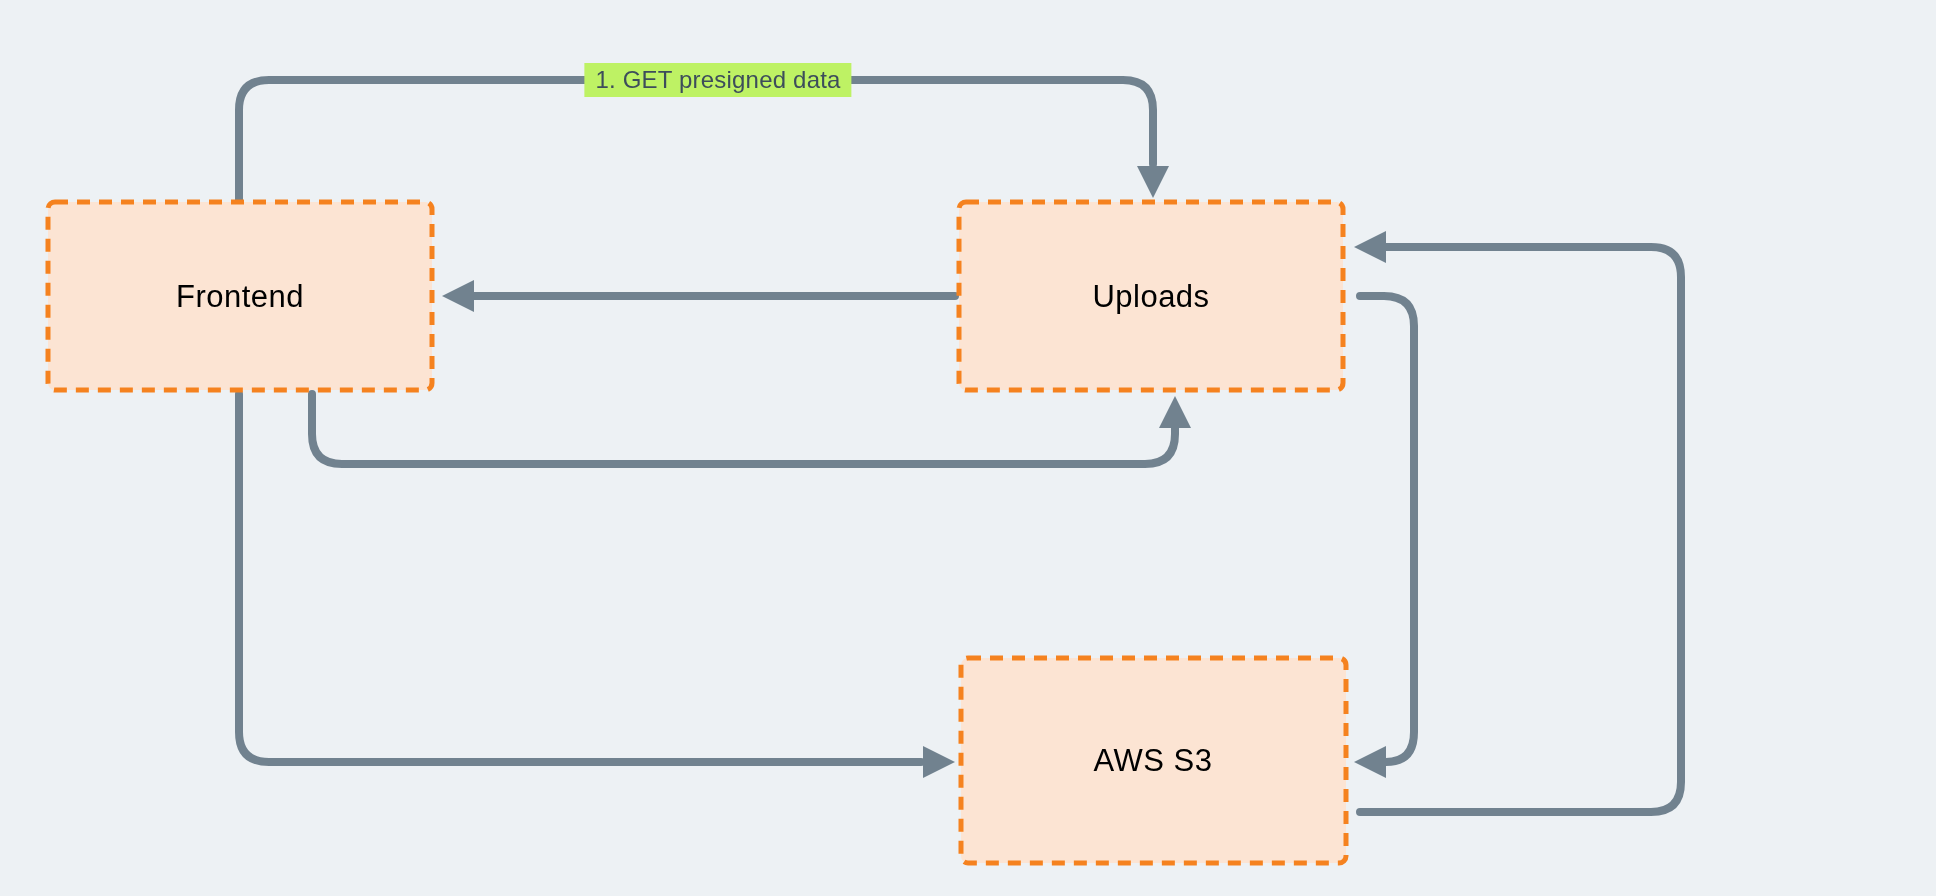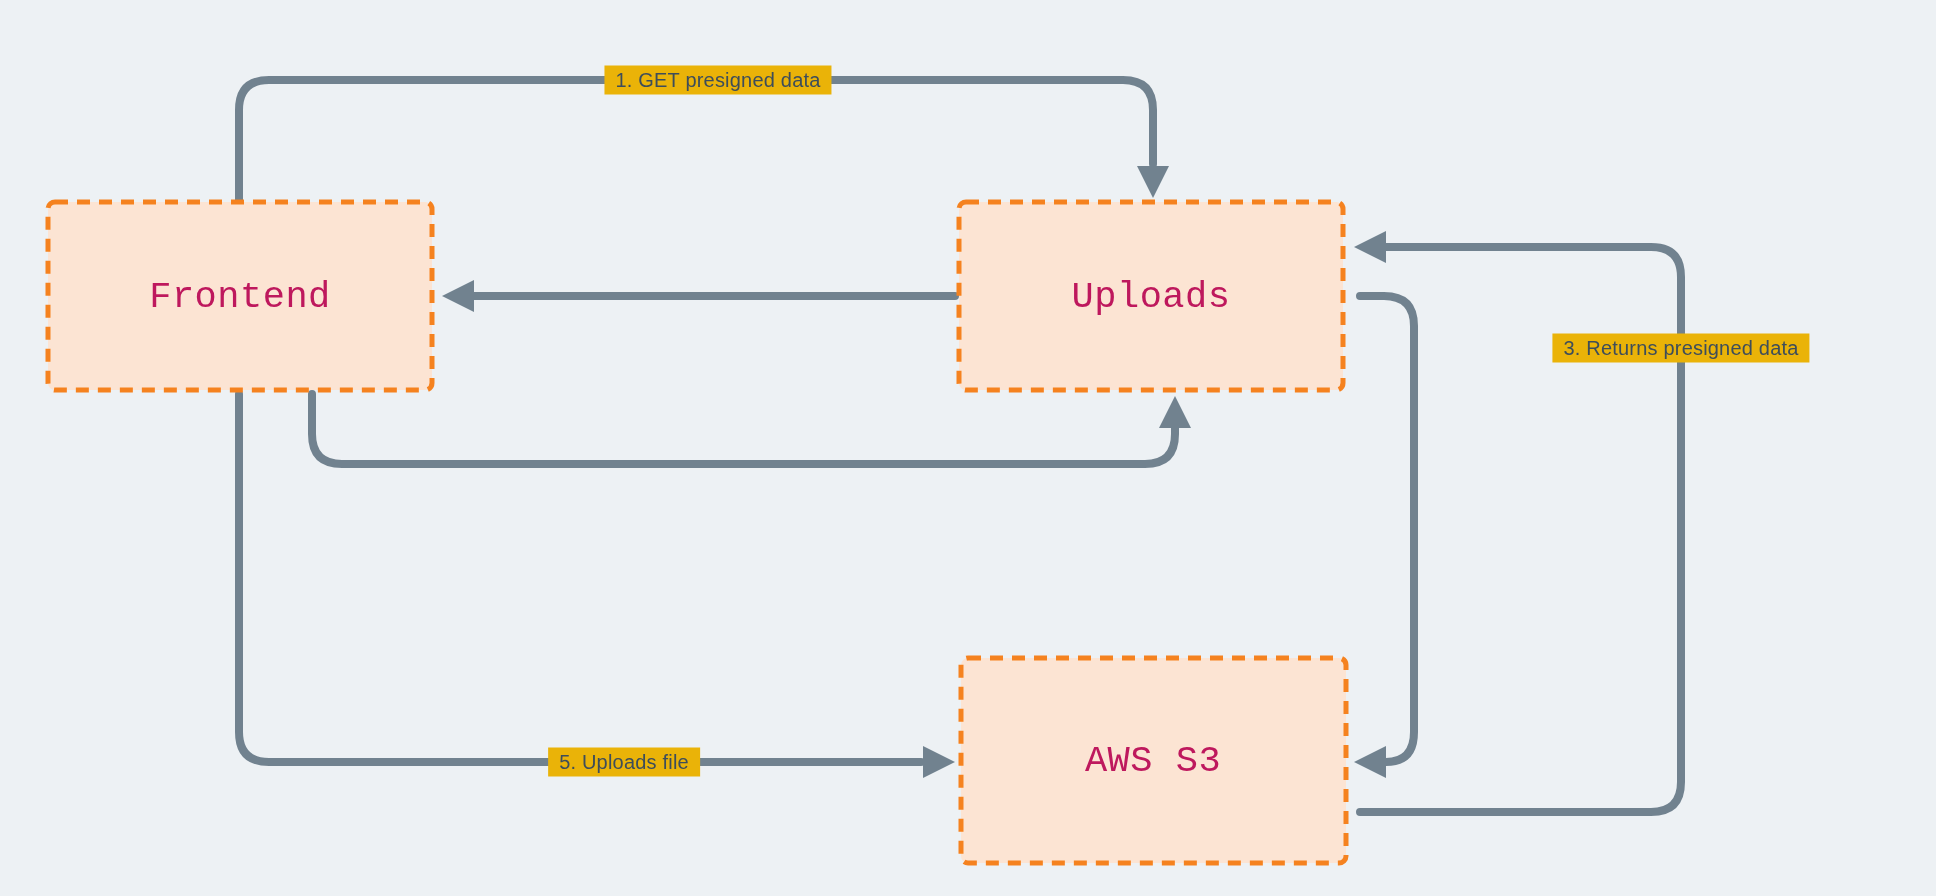--- a/index.html
+++ b/index.html
@@ -16,32 +16,31 @@
     overflow: hidden;
   }
   .diagram-svg {
     position: absolute;
     left: 0;
     top: 0;
   }
   .node-label {
     position: absolute;
     transform: translate(-50%, -50%);
-    font-size: 37px;
-    color: #be185d;
+    font-size: 31px;
+    color: #000000;
     letter-spacing: 0.5px;
     white-space: pre;
-    font-family: Liberation Mono, monospace;
   }
   .arrow-label {
     position: absolute;
     transform: translate(-50%, -50%);
-    font-size: 20px;
+    font-size: 24px;
     color: #3d4d5b;
-    background: #eab308;
+    background: #bef264;
     padding: 3px 11px;
     white-space: pre;
     letter-spacing: 0.2px;
   }
 </style>
 </head>
 <body>
 
 <div class="canvas">
 
@@ -70,16 +69,14 @@
       <rect x="959" y="202" width="384" height="188" rx="7"></rect>
       <rect x="961" y="658" width="385" height="205" rx="7"></rect>
     </g>
   </svg>
 
   <div class="node-label" style="left:240px; top:297px;">Frontend</div>
   <div class="node-label" style="left:1151px; top:297px;">Uploads</div>
   <div class="node-label" style="left:1153px; top:761px;">AWS S3</div>
 
   <div class="arrow-label" style="left:718px; top:80px;">1. GET presigned data</div>
-  <div class="arrow-label" style="left:624px; top:762px;">5. Uploads file</div>
-  <div class="arrow-label" style="left:1681px; top:348px;">3. Returns presigned data</div>
 
 </div>
 
 </body></html>

